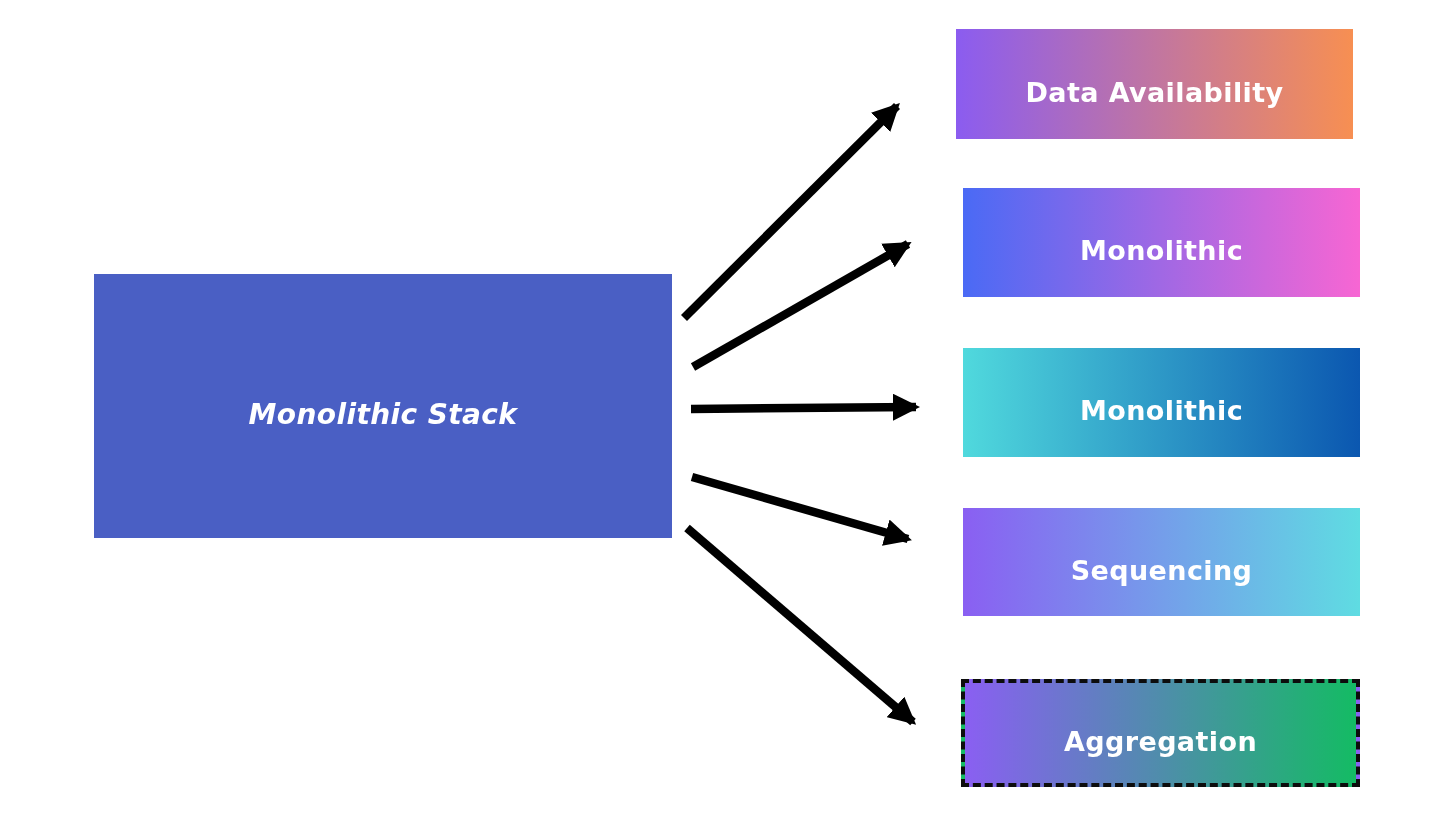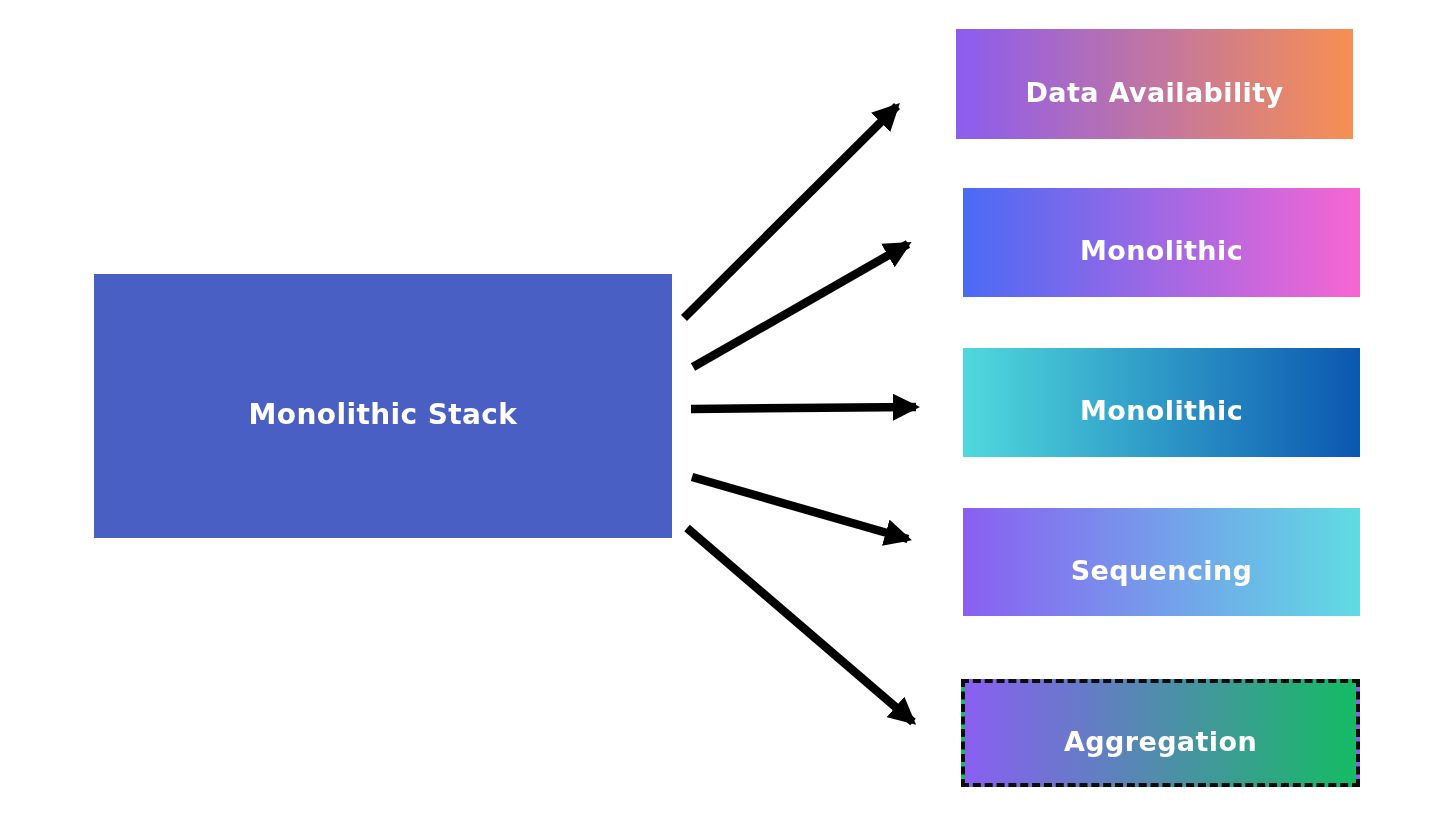--- a/index.html
+++ b/index.html
@@ -30,20 +30,21 @@
   }
   .node .label {
     color: #ffffff;
     font-weight: 700;
     letter-spacing: 0.4px;
     white-space: nowrap;
     margin-top: 16px;
   }
   .node.source .label {
     font-size: 28px;
+    font-style: italic;
   }
   .node.target .label {
     font-size: 27px;
   }
   .node.dashed {
     border: 4px dashed #0d0d0d;
   }
 </style>
 </head>
 <body>

